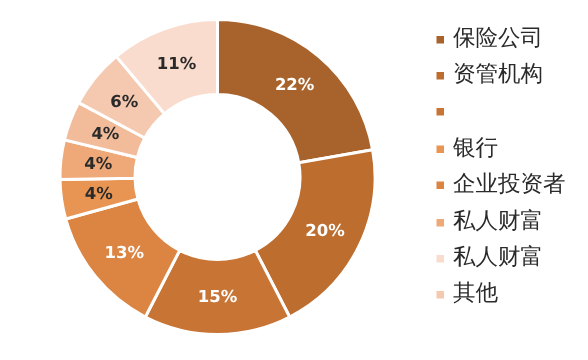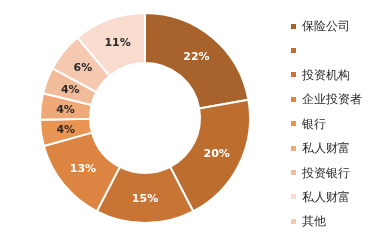--- a/index.html
+++ b/index.html
@@ -49,22 +49,22 @@
     line-height: 1;
   }
   .legend-swatch {
     width: 5px;
     height: 5px;
     flex: 0 0 5px;
     margin-right: 6px;
     display: block;
   }
   .legend-label {
-    font-family: Liberation Serif, serif;
-    font-size: 12px;
+    font-family: Liberation Mono, monospace;
+    font-size: 15px;
     color: #2a2a2a;
     white-space: nowrap;
     letter-spacing: 0px;
   }
 </style>
 </head>
 <body>
 
 <div id="chart-root">
 
@@ -93,40 +93,36 @@
       </g>
   </svg>
 
   <div id="legend">
       <div class="legend-item">
         <span class="legend-swatch" style="background: rgb(168, 99, 44);"></span>
         <span class="legend-label">保险公司</span>
       </div>
       <div class="legend-item">
         <span class="legend-swatch" style="background: rgb(189, 109, 46);"></span>
+        <span class="legend-label">资管机构</span>
       </div>
       <div class="legend-item">
         <span class="legend-swatch" style="background: rgb(200, 116, 52);"></span>
-        <span class="legend-label">投资机构</span>
+      </div>
+      <div class="legend-item">
+        <span class="legend-swatch" style="background: rgb(232, 149, 83);"></span>
+        <span class="legend-label">银行</span>
       </div>
       <div class="legend-item">
         <span class="legend-swatch" style="background: rgb(220, 132, 66);"></span>
         <span class="legend-label">企业投资者</span>
       </div>
       <div class="legend-item">
-        <span class="legend-swatch" style="background: rgb(232, 149, 83);"></span>
-        <span class="legend-label">银行</span>
-      </div>
-      <div class="legend-item">
         <span class="legend-swatch" style="background: rgb(239, 169, 120);"></span>
         <span class="legend-label">私人财富</span>
-      </div>
-      <div class="legend-item">
-        <span class="legend-swatch" style="background: rgb(242, 188, 155);"></span>
-        <span class="legend-label">投资银行</span>
       </div>
       <div class="legend-item">
         <span class="legend-swatch" style="background: rgb(249, 220, 205);"></span>
         <span class="legend-label">私人财富</span>
       </div>
       <div class="legend-item">
         <span class="legend-swatch" style="background: rgb(245, 200, 176);"></span>
         <span class="legend-label">其他</span>
       </div>
     </div>

